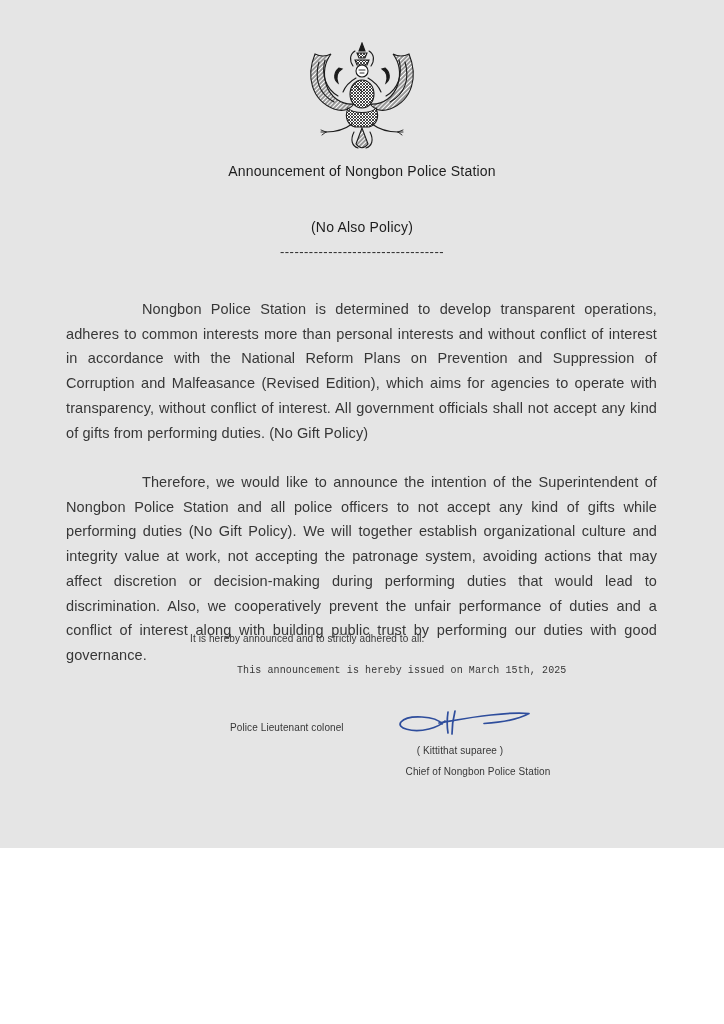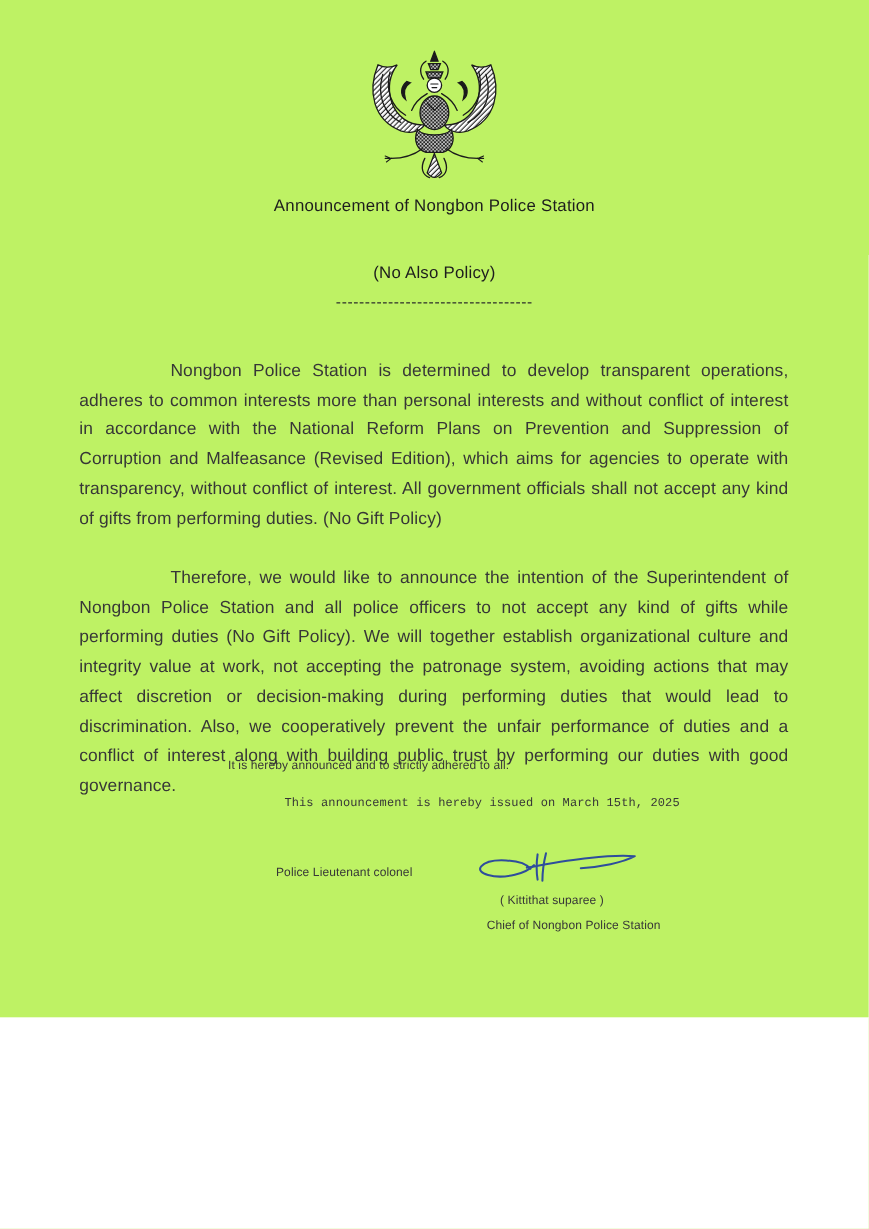--- a/index.html
+++ b/index.html
@@ -4,21 +4,21 @@
 <style>
   html, body {
     margin: 0;
     padding: 0;
     background: #ffffff;
   }
   .page {
     position: relative;
     width: 724px;
     height: 848px;
-    background: #bef264;
+    background: #e5e5e5;
     overflow: hidden;
     font-family: "Liberation Sans", sans-serif;
   }
   .abs { position: absolute; }
 
   .emblem {
     left: 301px;
     top: 42px;
     width: 122px;
     height: 112px;

